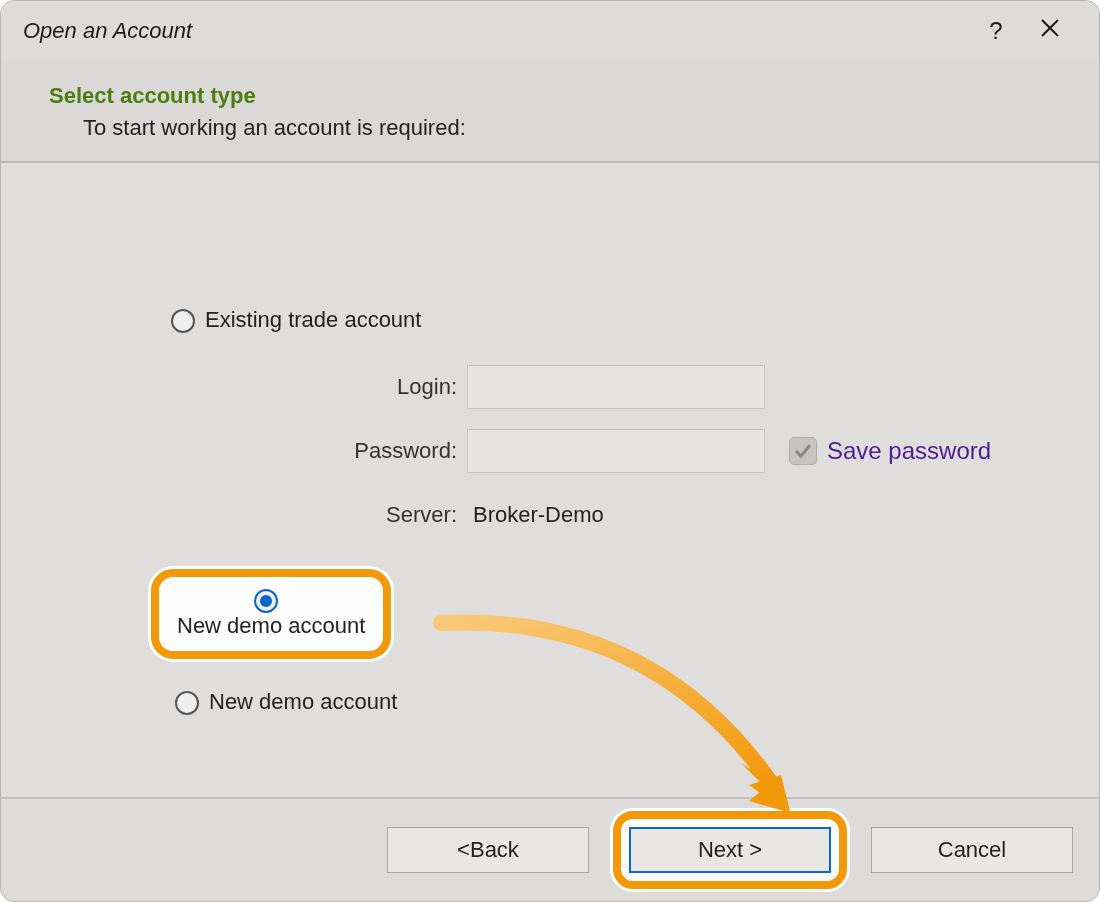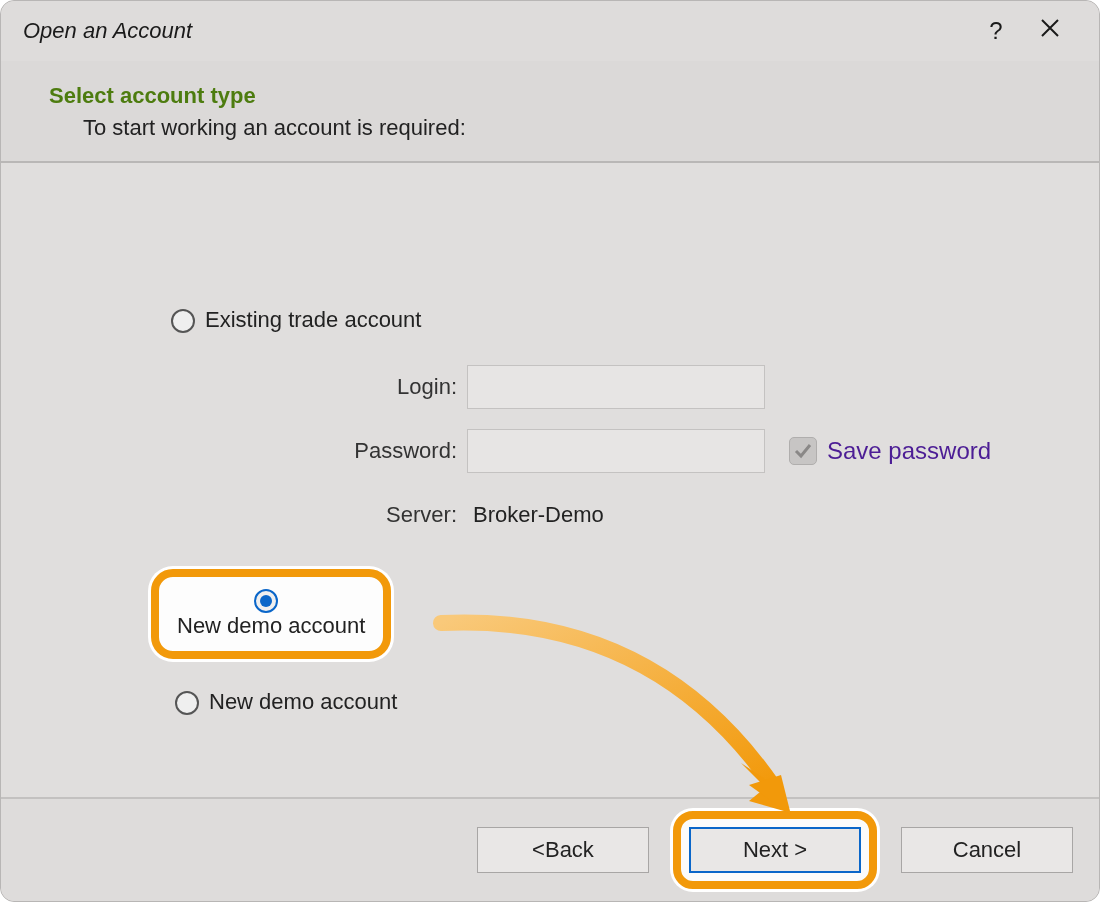--- a/index.html
+++ b/index.html
@@ -82,21 +82,21 @@
   .real-row { margin-top: 14px; margin-left: 4px; }
   .footer {
     height: 104px;
     border-top: 2px solid #c3c1c0;
     display: flex; align-items: center; justify-content: flex-end;
     padding-right: 26px; gap: 24px;
     background: #dedcdb;
     border-radius: 0 0 14px 14px;
   }
   .btn {
-    width: 172px; height: 46px;
+    width: 202px; height: 46px;
     border: 1px solid #a8a6a5;
     background: #e9e7e6;
     font-size: 22px; color: #222;
     display: flex; align-items: center; justify-content: center;
     cursor: pointer;
   }
   .next-wrap {
     padding: 8px;
     border: 8px solid #f2990a;
     border-radius: 20px;

